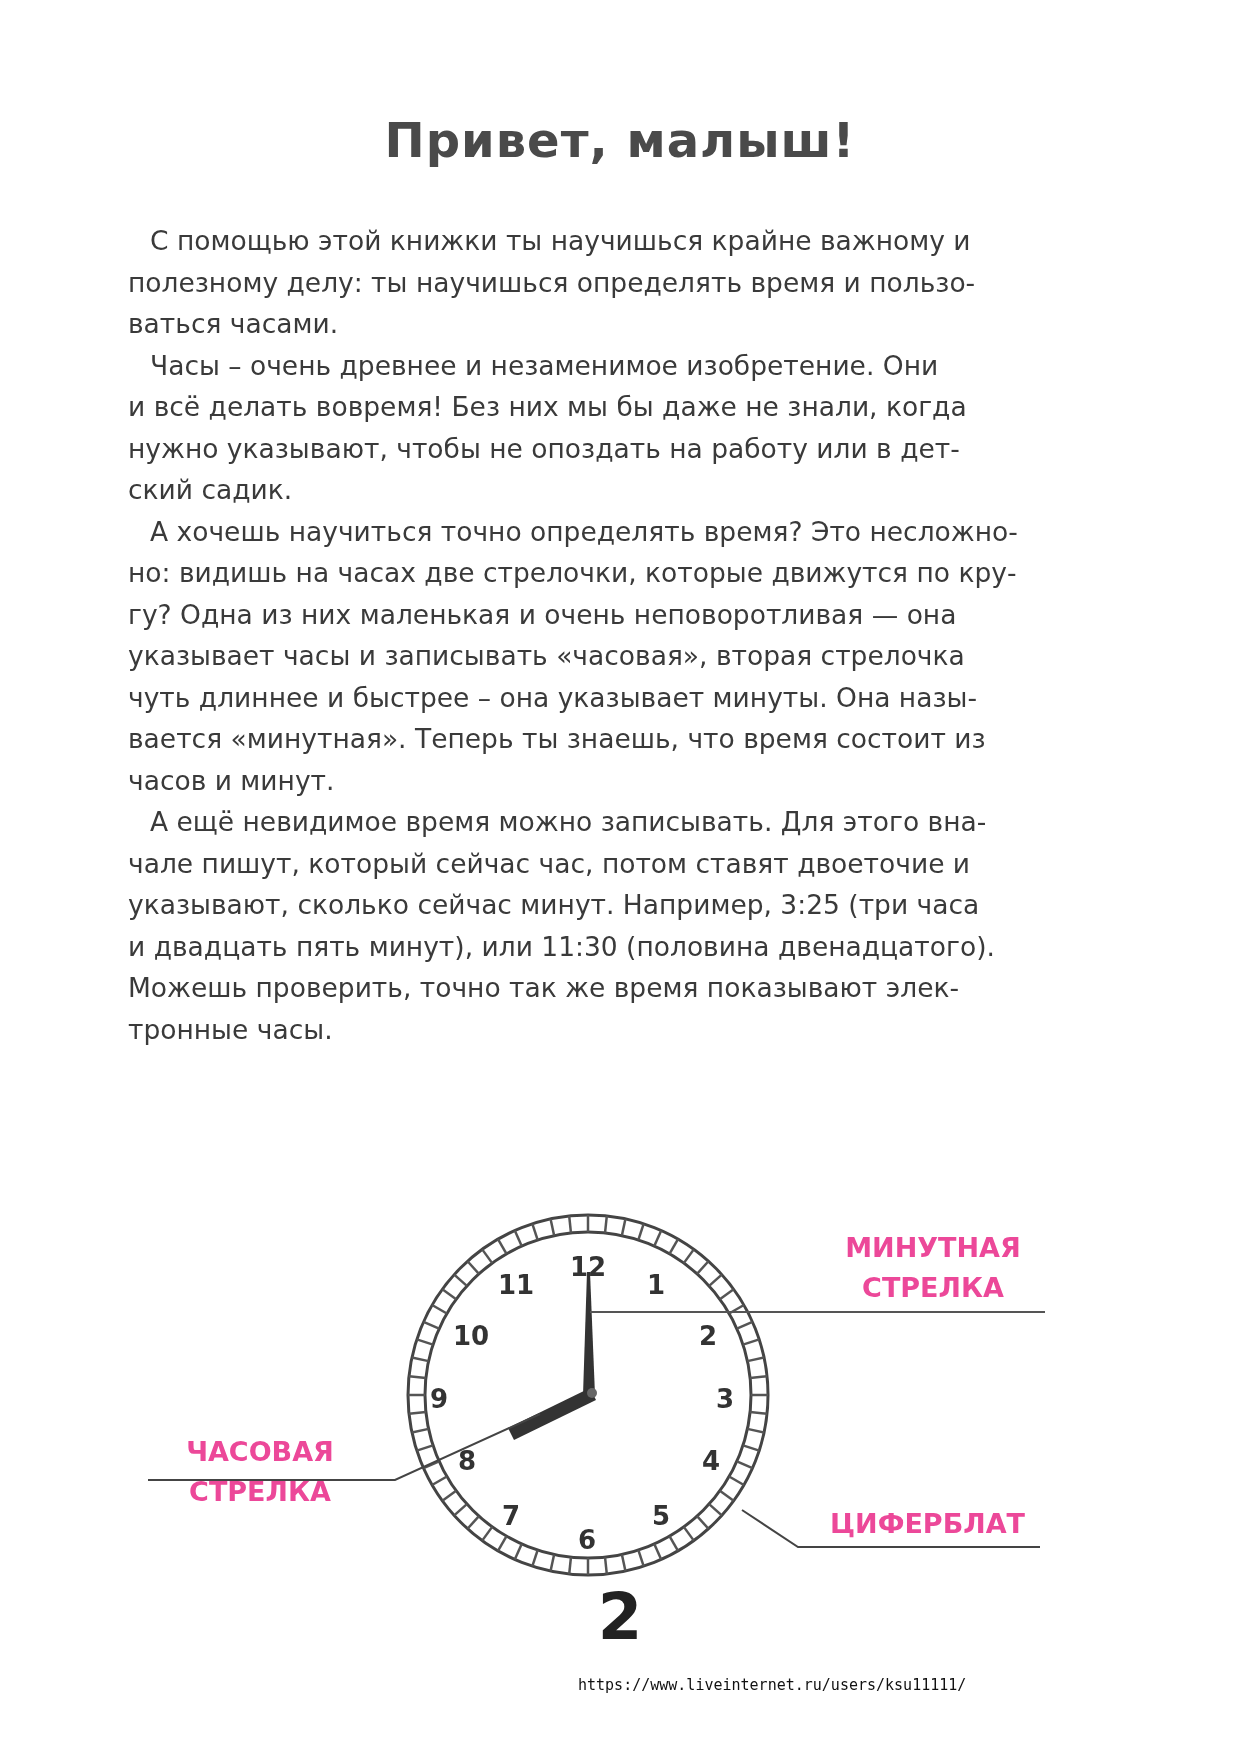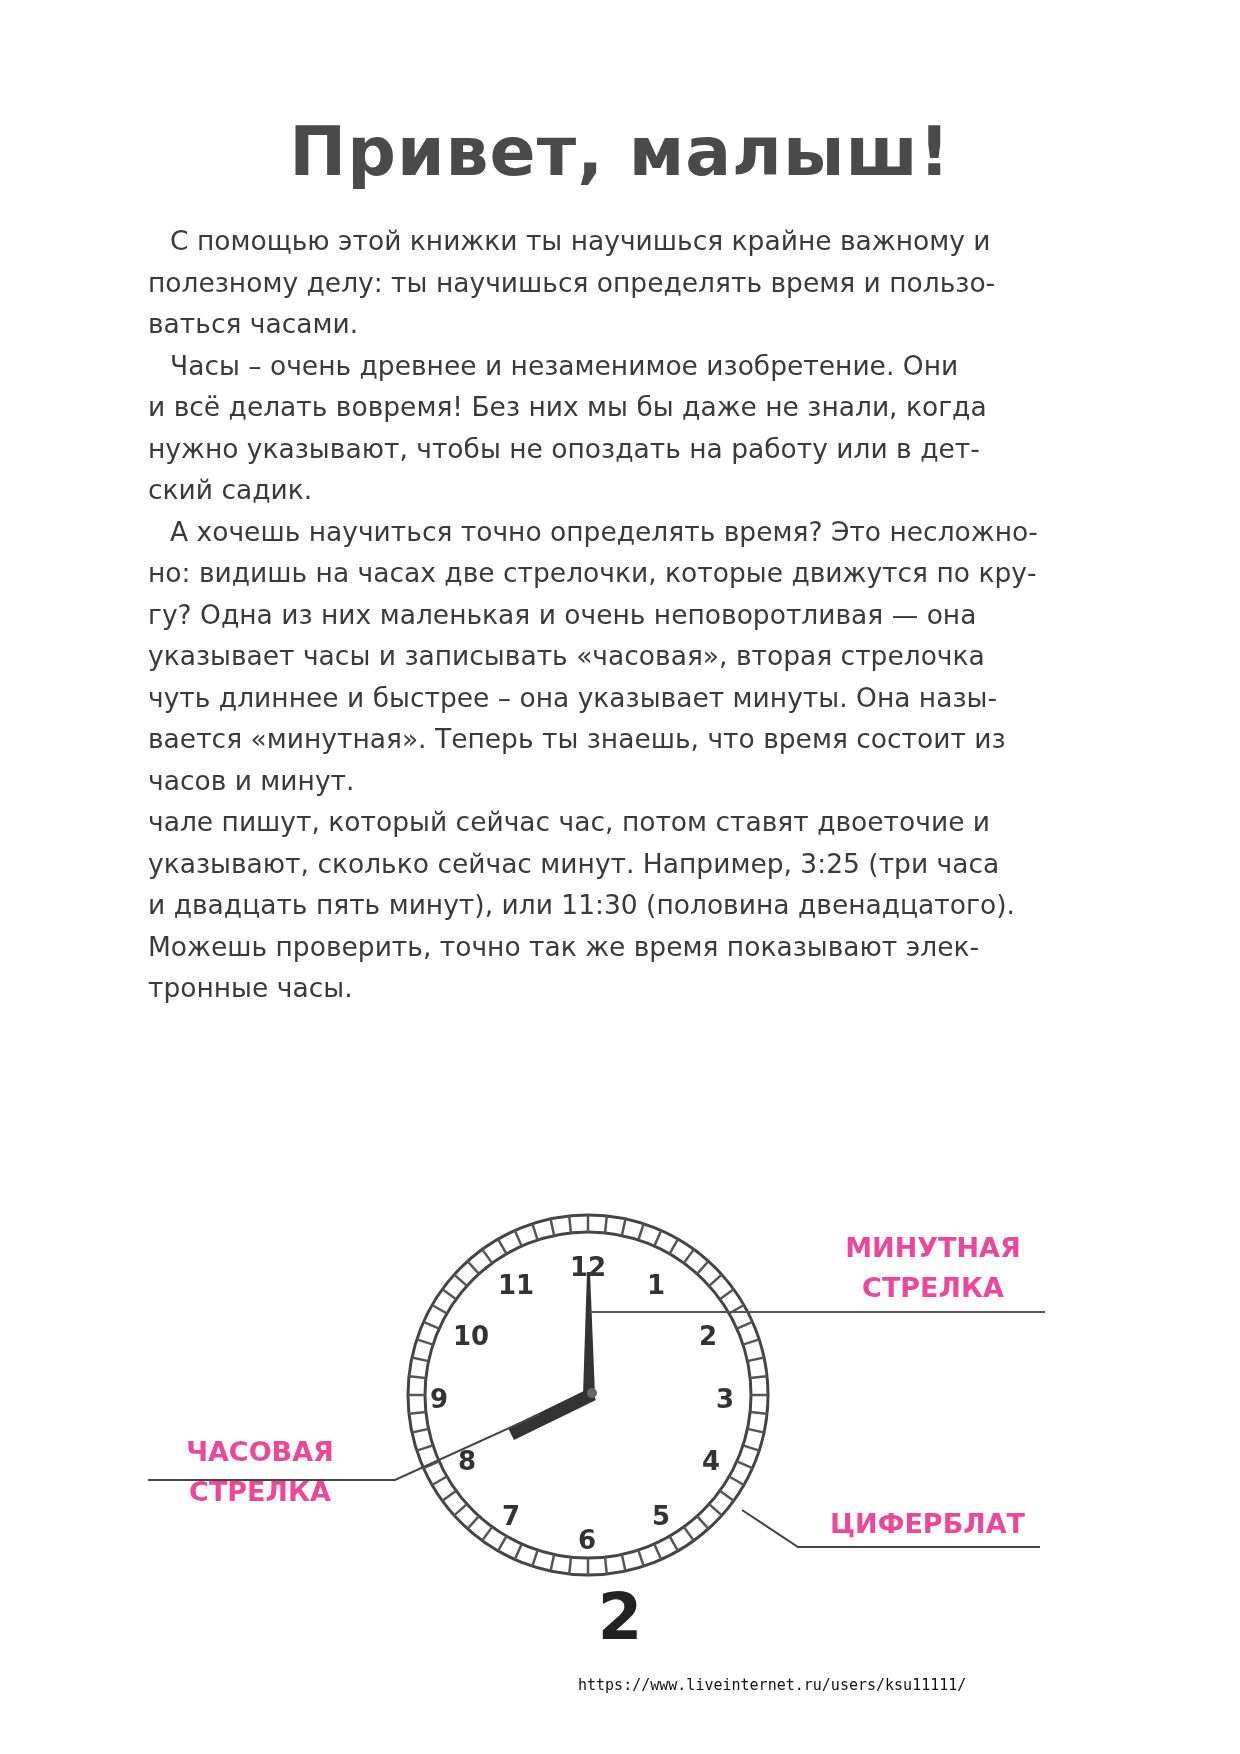--- a/index.html
+++ b/index.html
@@ -1,28 +1,28 @@
 <!DOCTYPE html>
 <html><head>
   <meta charset="utf-8">
   <style>
     html, body { margin: 0; padding: 0; background: #ffffff; }
     body { width: 1240px; height: 1754px; position: relative; overflow: hidden; }
     .page { position: absolute; left: 0; top: 0; width: 1240px; height: 1754px; }
     .title {
       position: absolute; left: 0; width: 1240px; top: 112px; text-align: center;
-      font-family: "DejaVu Sans", sans-serif; font-weight: bold; font-size: 68px;
+      font-family: "DejaVu Sans", sans-serif; font-weight: bold; font-size: 48px;
       color: #4a4a4a; letter-spacing: 1px;
     }
     .body-text {
       position: absolute; left: 128px; top: 220px; width: 955px;
       font-family: "DejaVu Sans", sans-serif; font-size: 26.5px; line-height: 41.5px;
       color: #3a3a3a;
     }
-    .body-text .line { display: block; white-space: nowrap; margin-left: 20px; }
+    .body-text .line { display: block; white-space: nowrap; }
     .body-text .indent { padding-left: 22px; }
     .clock-svg { position: absolute; left: 0; top: 0; }
     .label {
       position: absolute; font-family: "DejaVu Sans", sans-serif; font-weight: bold;
       font-size: 27px; color: #ec4899; text-align: center; line-height: 40px;
     }
     .page-number {
       position: absolute; left: 0; width: 1240px; top: 1580px; text-align: center;
       font-family: "DejaVu Sans", sans-serif; font-weight: bold; font-size: 64px; color: #222;
     }
@@ -50,20 +50,21 @@
     <span class="line">ский садик.</span>
 
     <span class="line indent">А хочешь научиться точно определять время? Это несложно-</span>
     <span class="line">но: видишь на часах две стрелочки, которые движутся по кру-</span>
     <span class="line">гу? Одна из них маленькая и очень неповоротливая — она</span>
     <span class="line">указывает часы и записывать «часовая», вторая стрелочка</span>
     <span class="line">чуть длиннее и быстрее – она указывает минуты. Она назы-</span>
     <span class="line">вается «минутная». Теперь ты знаешь, что время состоит из</span>
     <span class="line">часов и минут.</span>
 
+    <span class="line indent">А ещё невидимое время можно записывать. Для этого вна-</span>
     <span class="line">чале пишут, который сейчас час, потом ставят двоеточие и</span>
     <span class="line">указывают, сколько сейчас минут. Например, 3:25 (три часа</span>
     <span class="line">и двадцать пять минут), или 11:30 (половина двенадцатого).</span>
     <span class="line">Можешь проверить, точно так же время показывают элек-</span>
     <span class="line">тронные часы.</span>
   </div>
 
   <svg class="clock-svg" width="1240" height="1754">
     <g>
       <circle cx="588" cy="1395" r="180" fill="none" stroke="#444" stroke-width="3"></circle>

